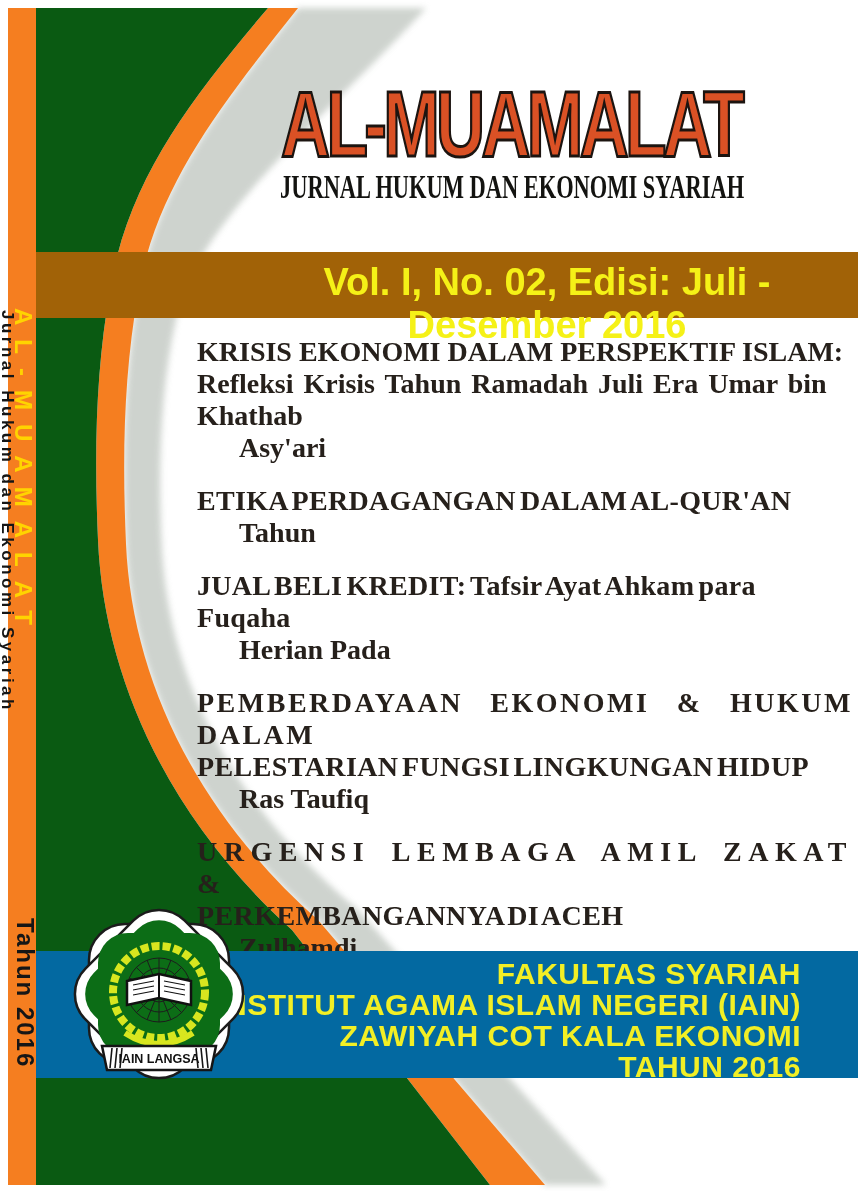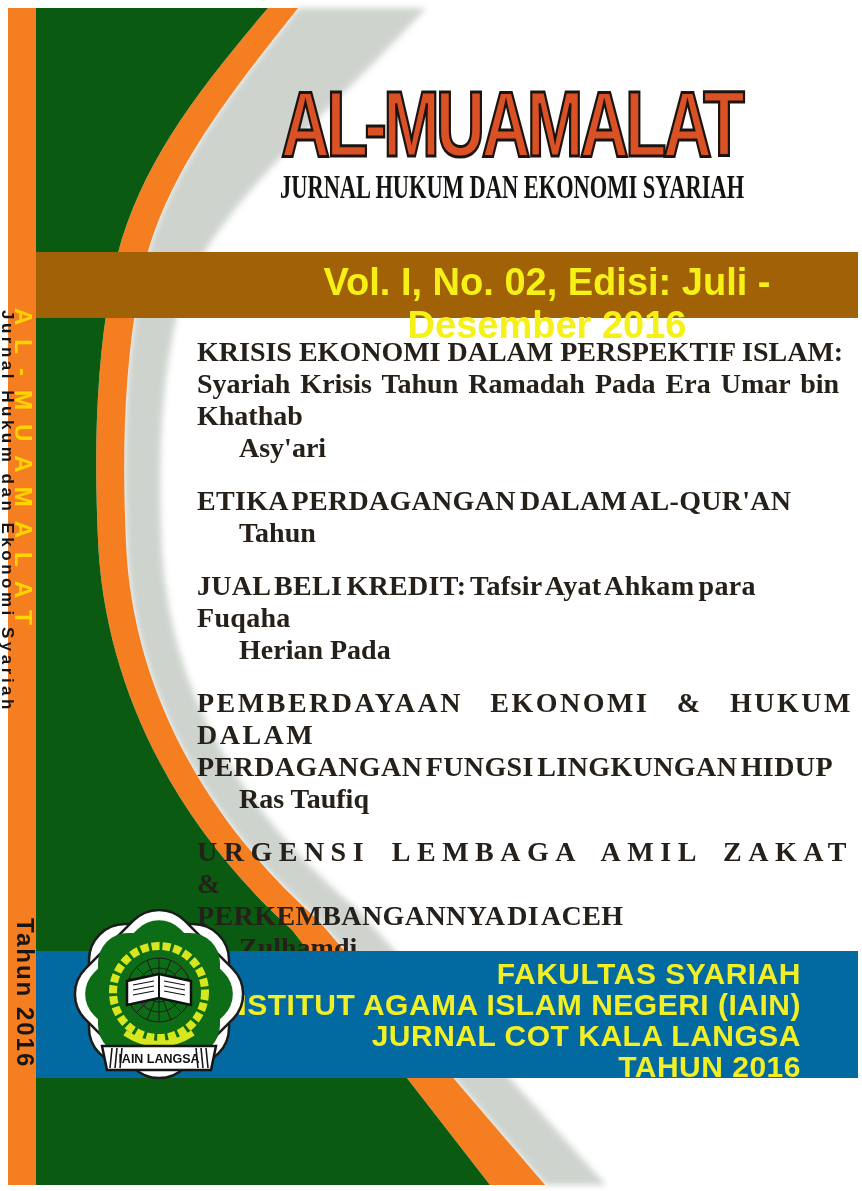--- a/index.html
+++ b/index.html
@@ -109,53 +109,53 @@
   </div>
 
   <div class="edition-bar">
     <div class="txt">Vol. I, No. 02, Edisi: Juli - Desember 2016</div>
   </div>
 
   <div class="articles">
 
     <div class="article">
       <div class="title">KRISIS EKONOMI DALAM PERSPEKTIF ISLAM:</div>
-      <div class="title l-spread">Syariah Krisis Tahun Ramadah Pada Era Umar bin Khathab</div>
+      <div class="title l-spread">Refleksi Krisis Tahun Ramadah Juli Era Umar bin Khathab</div>
       <div class="author">Asy'ari</div>
     </div>
 
     <div class="article">
       <div class="title l-tightwords">ETIKA PERDAGANGAN DALAM AL-QUR'AN</div>
       <div class="author">Tahun</div>
     </div>
 
     <div class="article">
       <div class="title l-tightwords">JUAL BELI KREDIT: Tafsir Ayat Ahkam para Fuqaha</div>
       <div class="author">Herian Pada</div>
     </div>
 
     <div class="article">
       <div class="title l-wide">PEMBERDAYAAN EKONOMI &amp; HUKUM DALAM</div>
-      <div class="title l-cond">PERDAGANGAN FUNGSI LINGKUNGAN HIDUP</div>
+      <div class="title l-cond">PELESTARIAN FUNGSI LINGKUNGAN HIDUP</div>
       <div class="author">Ras Taufiq</div>
     </div>
 
     <div class="article">
       <div class="title l-xwide">URGENSI LEMBAGA AMIL ZAKAT &amp;</div>
       <div class="title l-cond">PERKEMBANGANNYA DI ACEH</div>
       <div class="author">Zulhamdi</div>
     </div>
 
   </div>
 
   <div class="publisher-band">
     <div class="lines">
       <div>FAKULTAS SYARIAH</div>
       <div>INSTITUT AGAMA ISLAM NEGERI (IAIN)</div>
-      <div>JURNAL COT KALA LANGSA</div>
+      <div>ZAWIYAH COT KALA EKONOMI</div>
       <div>TAHUN 2016</div>
     </div>
   </div>
 
   <svg class="logo" width="174" height="224" viewBox="0 0 174 224">
     <g>
       <rect x="17" y="27" width="140" height="140" rx="36" fill="#ffffff" stroke="#1b1b1b" stroke-width="2.5"></rect>
       <rect x="17" y="27" width="140" height="140" rx="36" fill="#ffffff" stroke="#1b1b1b" stroke-width="2.5" transform="rotate(45 87 97)"></rect>
       <rect x="26" y="36" width="122" height="122" rx="30" fill="#0c6d16"></rect>
       <rect x="26" y="36" width="122" height="122" rx="30" fill="#0c6d16" transform="rotate(45 87 97)"></rect>

